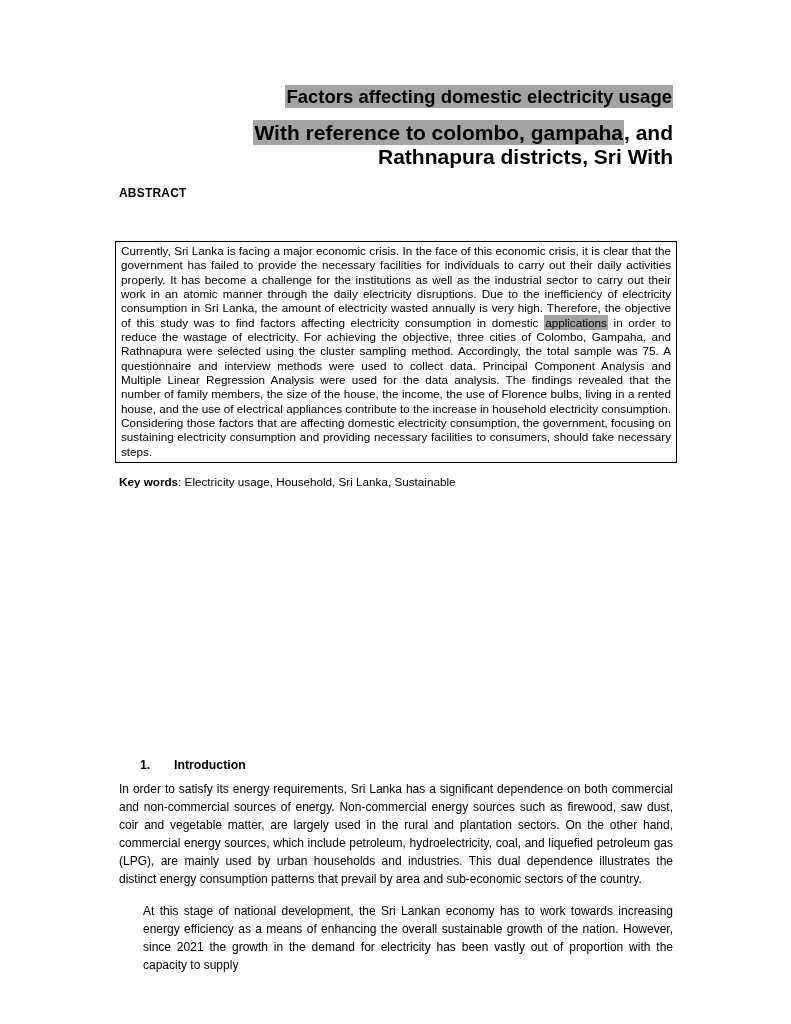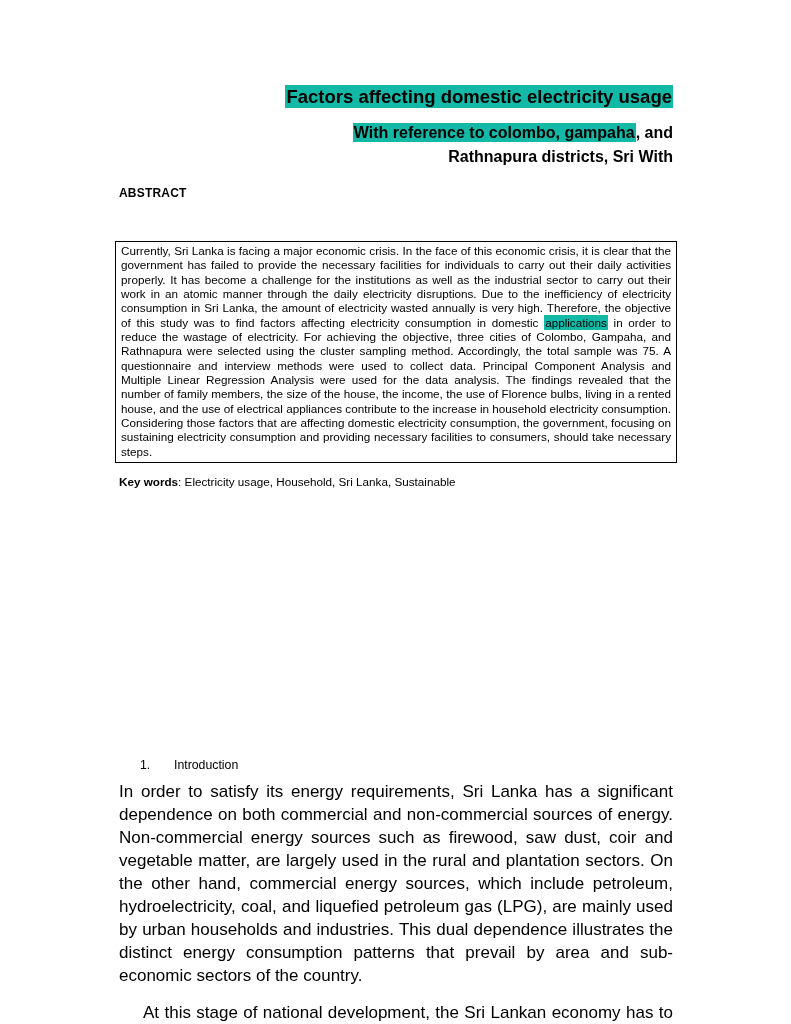--- a/index.html
+++ b/index.html
@@ -18,27 +18,27 @@
     padding: 85px 118px 0 119px;
   }
   .title-block { text-align: right; }
   .title-main {
     font-size: 18.5px;
     font-weight: 700;
     line-height: 23px;
     margin-bottom: 13px;
   }
   .title-sub {
-    font-size: 16px;
+    font-size: 21px;
     font-weight: 700;
     line-height: 24px;
     text-align: right;
   }
   .hl {
-    background: #14b8a6;
+    background: #a3a3a3;
     color: #000000;
     padding: 1px 1px;
   }
   .abstract-heading {
     margin-top: 17px;
     font-size: 12px;
     font-weight: 700;
     letter-spacing: 0.2px;
   }
   .abstract-box {
@@ -51,28 +51,28 @@
   }
   .keywords {
     margin-top: 12px;
     font-size: 11.7px;
     line-height: 14.5px;
   }
   .keywords b { font-weight: 700; }
   .intro-section { margin-top: 268px; }
   .intro-heading {
     font-size: 12.3px;
-    font-weight: 400;
+    font-weight: 700;
     padding-left: 21px;
   }
   .intro-heading .num { display: inline-block; width: 34px; }
   .para {
     margin-top: 8px;
-    font-size: 17px;
-    line-height: 23px;
+    font-size: 12px;
+    line-height: 18px;
     text-align: justify;
   }
   .para-2 { margin-top: 14px; margin-left: 24px; }
 </style>
 </head>
 <body>
 
 <div class="page">
 
   <div class="title-block">

